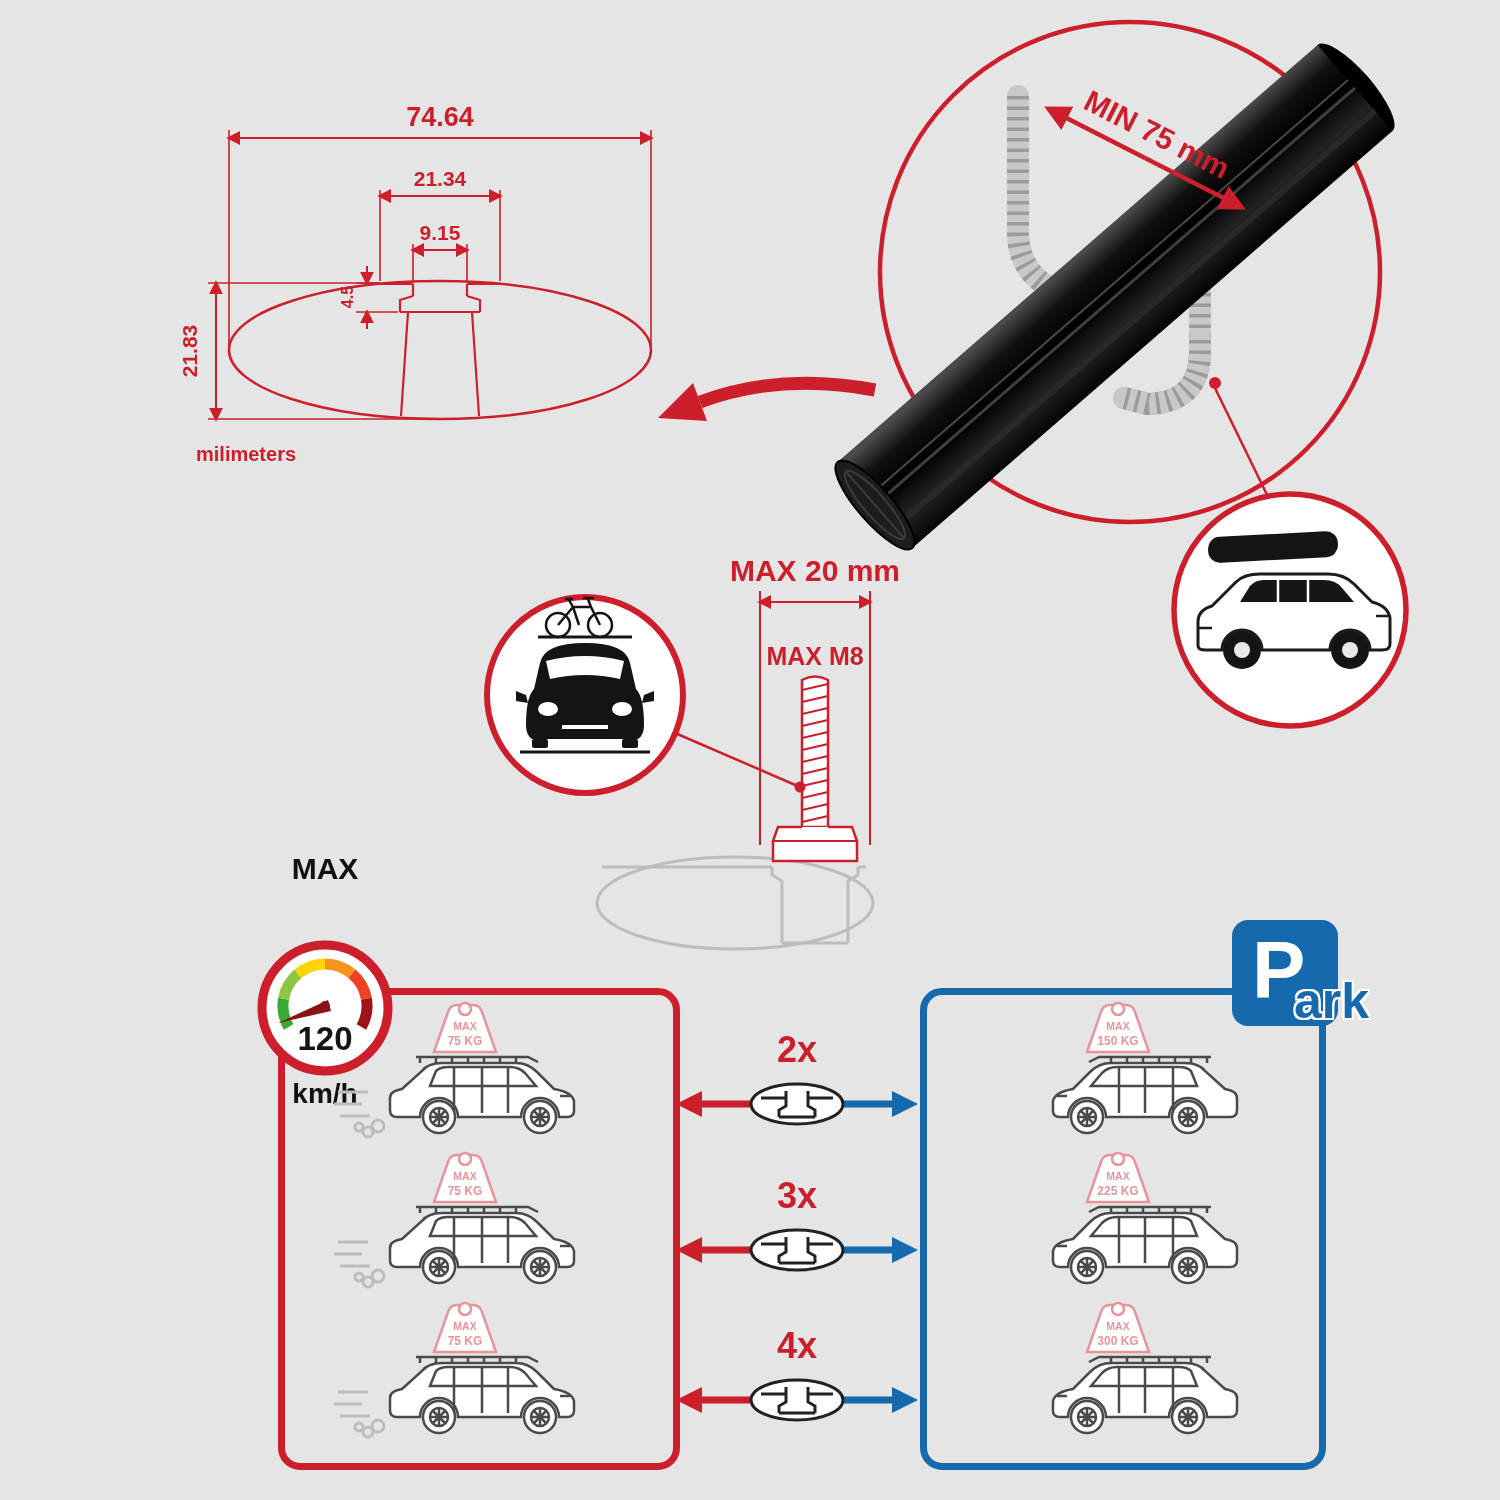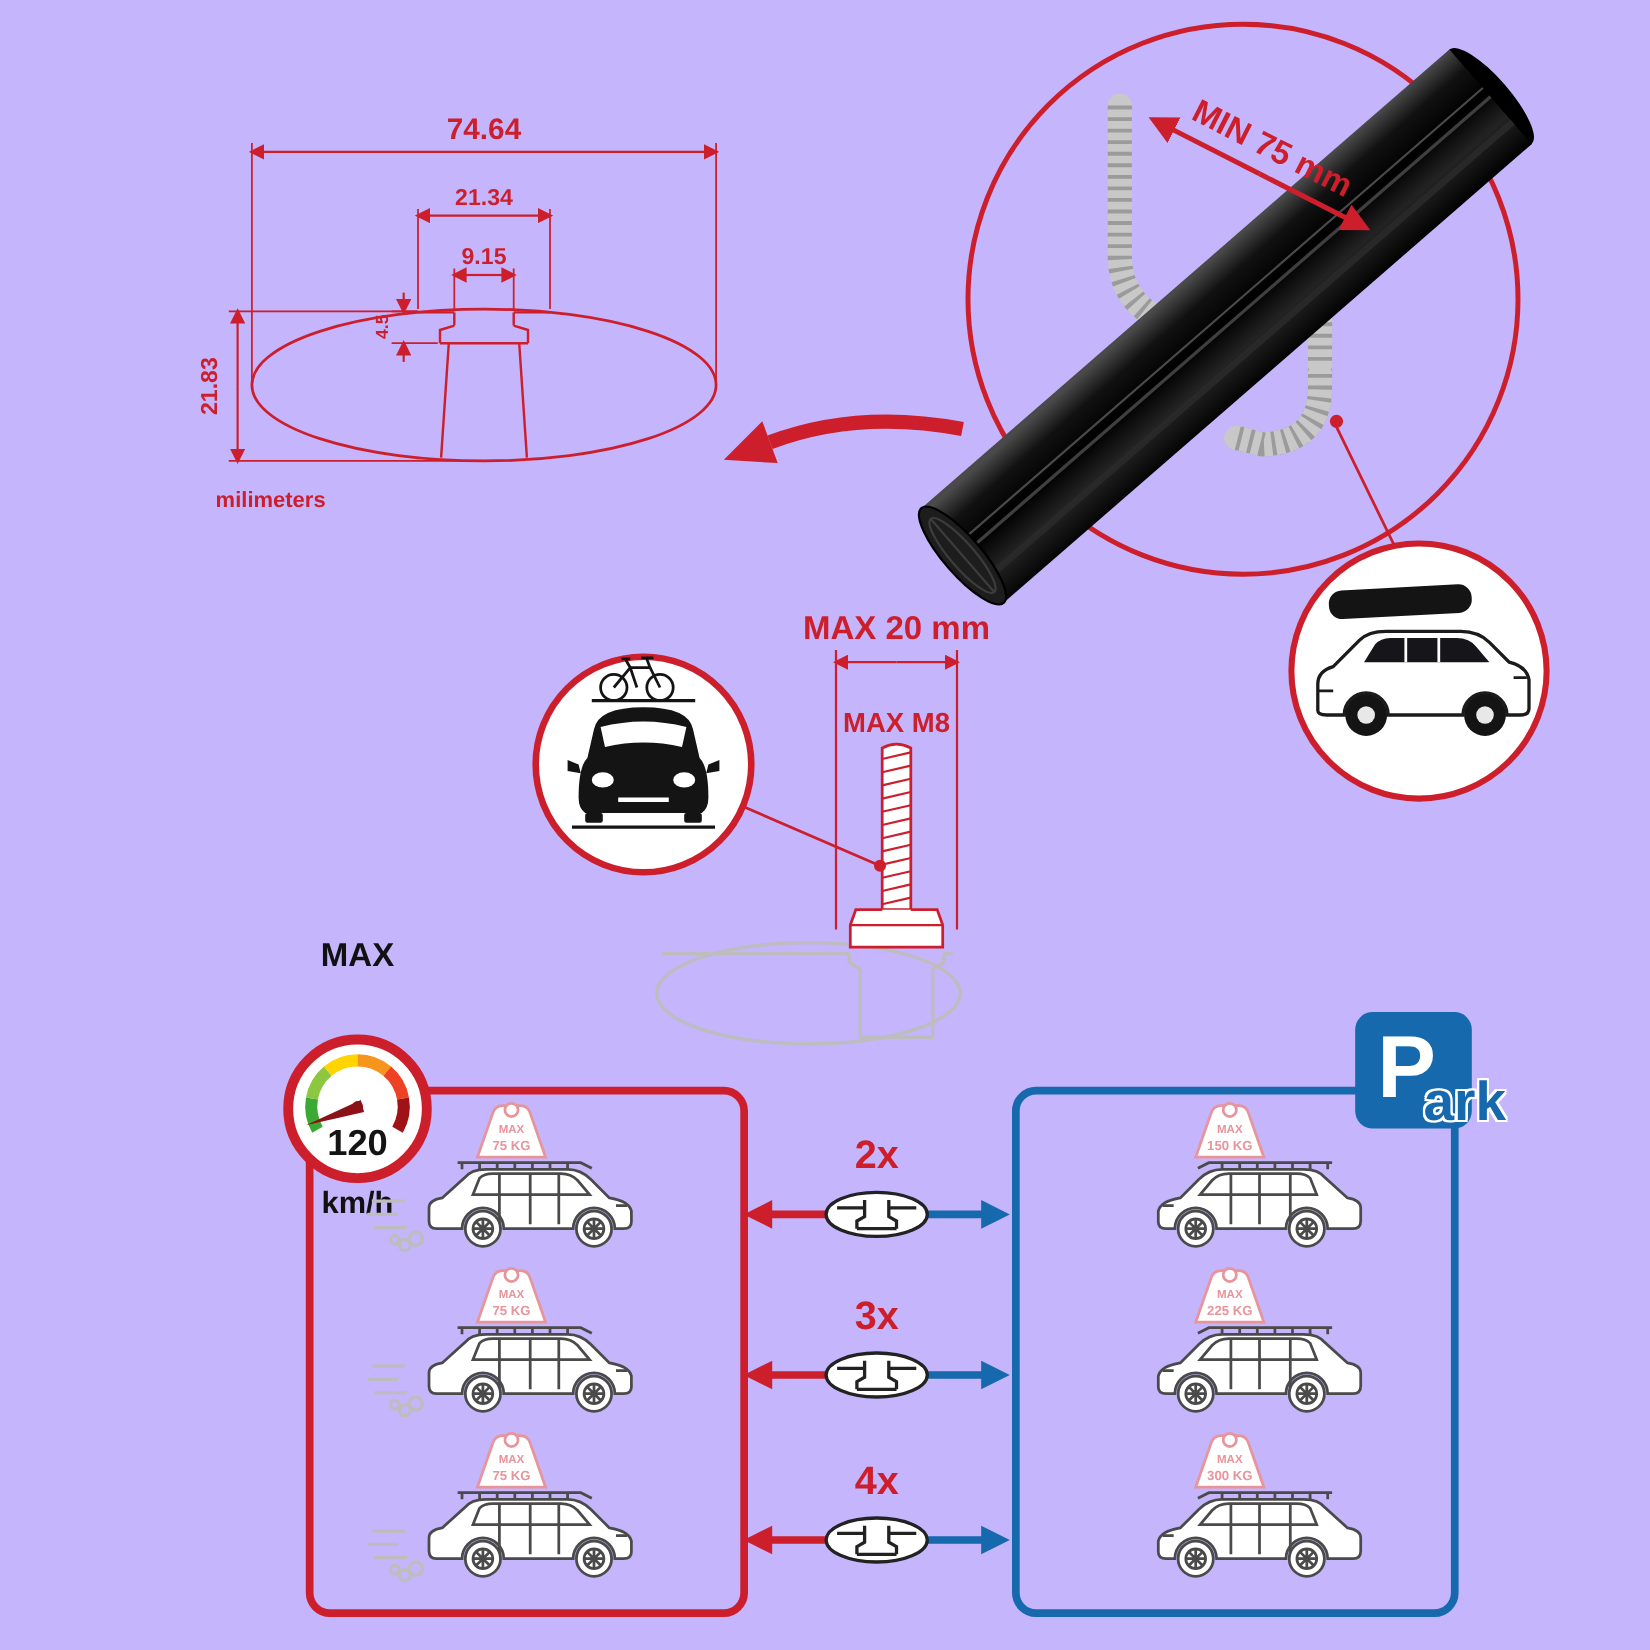--- a/index.html
+++ b/index.html
@@ -1,16 +1,16 @@
 <!DOCTYPE html>
 <html><head>
 <meta charset="utf-8">
 <style>
   html,body{margin:0;padding:0;background:#fff;}
-  .canvas{position:relative;width:1500px;height:1500px;background:#c4b5fd;overflow:hidden;
+  .canvas{position:relative;width:1500px;height:1500px;background:#e5e5e5;overflow:hidden;
           font-family:"Liberation Sans",sans-serif;}
   .abs{position:absolute;}
   svg{overflow:visible;display:block;}
   svg text{font-family:"Liberation Sans",sans-serif;font-weight:bold;}
   .panel{position:absolute;border-radius:22px;background:transparent;}
   .panel.red{border:7px solid #cd1f2b;}
   .panel.blue{border:7px solid #1569ac;}
   .blk-label{color:#111;font-weight:bold;text-align:center;}
 </style>
 </head>

